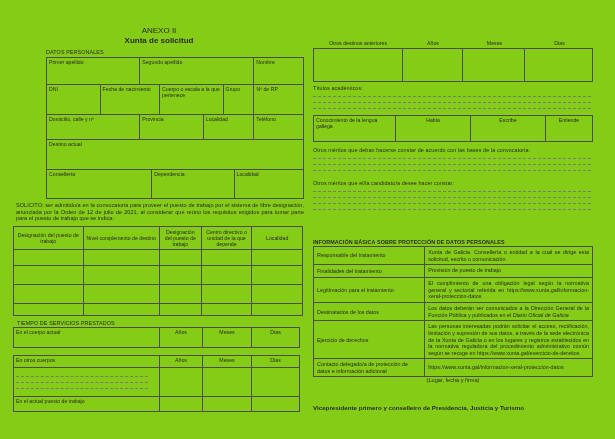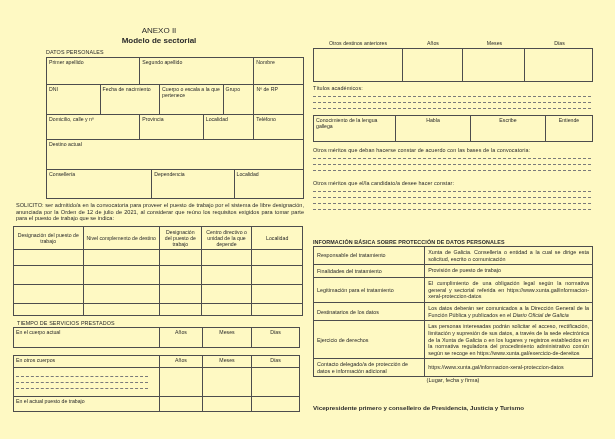--- a/index.html
+++ b/index.html
@@ -1,18 +1,18 @@
 <!DOCTYPE html>
 <html><head>
 <meta charset="utf-8">
 <style>
   * { margin:0; padding:0; box-sizing:border-box; }
   html,body { background:#e9e9e9; }
   .page {
-    position:relative; width:615px; height:439px; background:#fef9c3;
+    position:relative; width:615px; height:439px; background:#84cc16;
     font-family:"Liberation Sans","DejaVu Sans",sans-serif; color:#2b2b2b;
     overflow:hidden;
   }
   .col { position:absolute; top:0; height:100%; }
   .col-left  { left:13px;  width:292px; }
   .col-right { left:313px; width:280px; }
   .abs { position:absolute; }
 
   .doc-title   { width:100%; text-align:center; font-size:8px; line-height:10px; }
   .doc-title .t2 { font-weight:bold; }
@@ -46,21 +46,21 @@
 </style>
 </head>
 <body>
 
 <div class="page">
 
   <div class="col col-left">
 
     <div class="abs doc-title" style="top:26px;">
       <div class="t1">ANEXO II</div>
-      <div class="t2">Modelo de sectorial</div>
+      <div class="t2">Xunta de solicitud</div>
     </div>
 
     <div class="abs sec-label" style="top:49px; left:33px;">DATOS PERSONALES</div>
 
     <div class="abs tbl" style="top:57px; left:33px; width:258px;">
       <div class="trow" style="height:26px;">
         <div class="tcell" style="width:94px;">Primer apellido</div>
         <div class="tcell" style="width:115px;">Segundo apellido</div>
         <div class="tcell" style="width:49px;">Nombre</div>
       </div>

